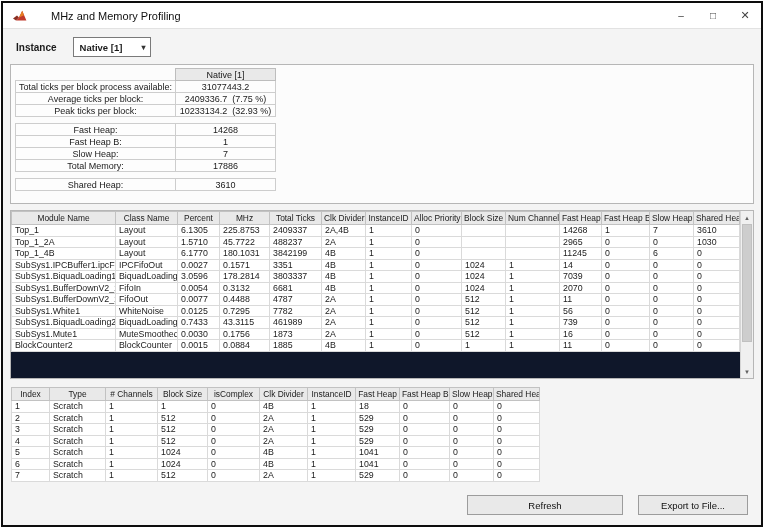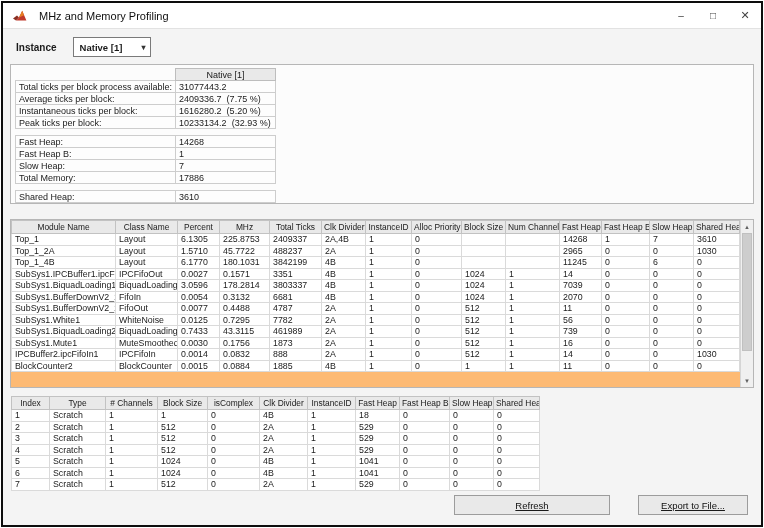--- a/index.html
+++ b/index.html
@@ -4,47 +4,47 @@
 <style>
   * { box-sizing: border-box; margin: 0; padding: 0; }
   html, body { width: 764px; height: 528px; }
   body { font-family: "Liberation Sans", sans-serif; background: #ffffff; position: relative; color: #1a1a1a; }
 
   .frame { position: absolute; left: 1px; top: 1px; width: 762px; height: 526px;
            border: 2px solid #0d0d0d; background: #f4f4f4; overflow: hidden; }
 
   .titlebar { height: 26px; background: #ffffff; border-bottom: 1px solid #e2e2e2; display: flex; align-items: center; }
   .app-icon { margin-left: 10px; display: flex; }
-  .title { margin-left: 12px; font-size: 11px; color: #101010; }
+  .title { margin-left: 24px; font-size: 11px; color: #101010; }
   .win-controls { margin-left: auto; display: flex; height: 100%; }
   .win-btn { width: 32px; height: 100%; display: flex; align-items: center; justify-content: center;
              font-size: 10px; color: #444; background: transparent; border: none; font-family: inherit; cursor: default; }
   .win-btn.close { font-size: 11px; }
 
   .instance-row { display: flex; align-items: center; padding: 8px 0 4px 13px; }
   .instance-label { font-size: 10px; font-weight: bold; margin-right: 16px; }
   .select { width: 78px; height: 20px; background: #fff; border: 1px solid #7a7a7a; display: flex;
             align-items: center; font-size: 9.5px; font-weight: bold; padding: 0 4px 0 6px; }
   .select .arrow { margin-left: auto; font-size: 8px; color: #333; }
 
   table { border-collapse: collapse; table-layout: fixed; }
   th, td { overflow: hidden; white-space: nowrap; }
 
   .summary-panel { margin: 3px 7px 0 7px; height: 140px; border: 1px solid #b6b6b6; background: #fcfcfc; padding: 3px 0 0 4px; }
   .t-summary { font-size: 9px; }
   .t-summary th, .t-summary td { border: 1px solid #cdcdcd; height: 12px; padding: 0 3px;
-                                 font-weight: normal; text-align: left; background: #fdfdfd; }
+                                 font-weight: normal; text-align: center; background: #fdfdfd; }
   .t-summary th { background: #e9e9e9; text-align: center; border-color: #bdbdbd; }
   .t-summary th.empty { background: transparent; border: none; }
   .t-summary th:nth-child(1) { width: 130px; }
   .t-summary th:nth-child(2) { width: 100px; }
   .t-summary td { white-space: pre; }
   .t-summary tr.spacer td { border: none; background: transparent; height: 7px; }
 
-  .module-panel { margin: 15px 7px 0 7px; height: 169px; border: 1px solid #b6b6b6; background: #fdba74;
+  .module-panel { margin: 6px 7px 0 7px; height: 169px; border: 1px solid #b6b6b6; background: #0f172a;
                   position: relative; overflow: hidden; }
   .grid { font-size: 8.8px; }
   .grid th { font-size: 8.4px; background: #e9e9e9; border: 1px solid #c2c2c2; height: 13px;
              padding: 0 2px; font-weight: normal; text-align: center; }
   .grid td { border: 1px solid #dadada; height: 11.5px; padding: 0 3px; background: #fff; }
 
   .t-module { width: 728px; }
   .t-module th:nth-child(1){width:104px} .t-module th:nth-child(2){width:62px}
   .t-module th:nth-child(3){width:42px}  .t-module th:nth-child(4){width:50px}
   .t-module th:nth-child(5){width:52px}  .t-module th:nth-child(6){width:44px}
@@ -62,21 +62,21 @@
 
   .scratch-wrap { margin: 6px 7px 0 8px; }
   .t-scratch { width: 528px; margin-top: 8px; }
   .t-scratch th:nth-child(1){width:38px}  .t-scratch th:nth-child(2){width:56px}
   .t-scratch th:nth-child(3){width:52px}  .t-scratch th:nth-child(4){width:50px}
   .t-scratch th:nth-child(5){width:52px}  .t-scratch th:nth-child(6){width:48px}
   .t-scratch th:nth-child(7){width:48px}  .t-scratch th:nth-child(8){width:44px}
   .t-scratch th:nth-child(9){width:50px}  .t-scratch th:nth-child(10){width:44px}
   .t-scratch th:nth-child(11){width:46px}
 
-  .buttons-row { position: absolute; right: 13px; bottom: 10px; display: flex; gap: 28px; text-decoration: underline; }
+  .buttons-row { position: absolute; right: 13px; bottom: 10px; display: flex; gap: 15px; }
   .btn { height: 20px; background: #e9e9e9; border: 1px solid #9c9c9c; font-family: inherit;
          font-size: 9.5px; color: #111; display: flex; align-items: center; justify-content: center; }
   .btn-refresh { width: 156px; }
   .btn-export { width: 110px; }
 </style>
 </head>
 <body>
 
 <div class="frame">
 
@@ -115,24 +115,20 @@
         <tbody>
           <tr>
             <td>Total ticks per block process available:</td>
             <td>31077443.2</td>
           </tr>
           <tr>
             <td>Average ticks per block:</td>
             <td>2409336.7  (7.75 %)</td>
           </tr>
           <tr>
-            <td>Instantaneous ticks per block:</td>
-            <td>1616280.2  (5.20 %)</td>
-          </tr>
-          <tr>
             <td>Peak ticks per block:</td>
             <td>10233134.2  (32.93 %)</td>
           </tr>
           <tr class="spacer">
             <td></td>
             <td></td>
           </tr>
           <tr>
             <td>Fast Heap:</td>
             <td>14268</td>
@@ -336,36 +332,20 @@
             <td>1</td>
             <td>0</td>
             <td>512</td>
             <td>1</td>
             <td>16</td>
             <td>0</td>
             <td>0</td>
             <td>0</td>
           </tr>
           <tr>
-            <td>IPCBuffer2.ipcFifoIn1</td>
-            <td>IPCFifoIn</td>
-            <td>0.0014</td>
-            <td>0.0832</td>
-            <td>888</td>
-            <td>2A</td>
-            <td>1</td>
-            <td>0</td>
-            <td>512</td>
-            <td>1</td>
-            <td>14</td>
-            <td>0</td>
-            <td>0</td>
-            <td>1030</td>
-          </tr>
-          <tr>
             <td>BlockCounter2</td>
             <td>BlockCounter</td>
             <td>0.0015</td>
             <td>0.0884</td>
             <td>1885</td>
             <td>4B</td>
             <td>1</td>
             <td>0</td>
             <td>1</td>
             <td>1</td>

